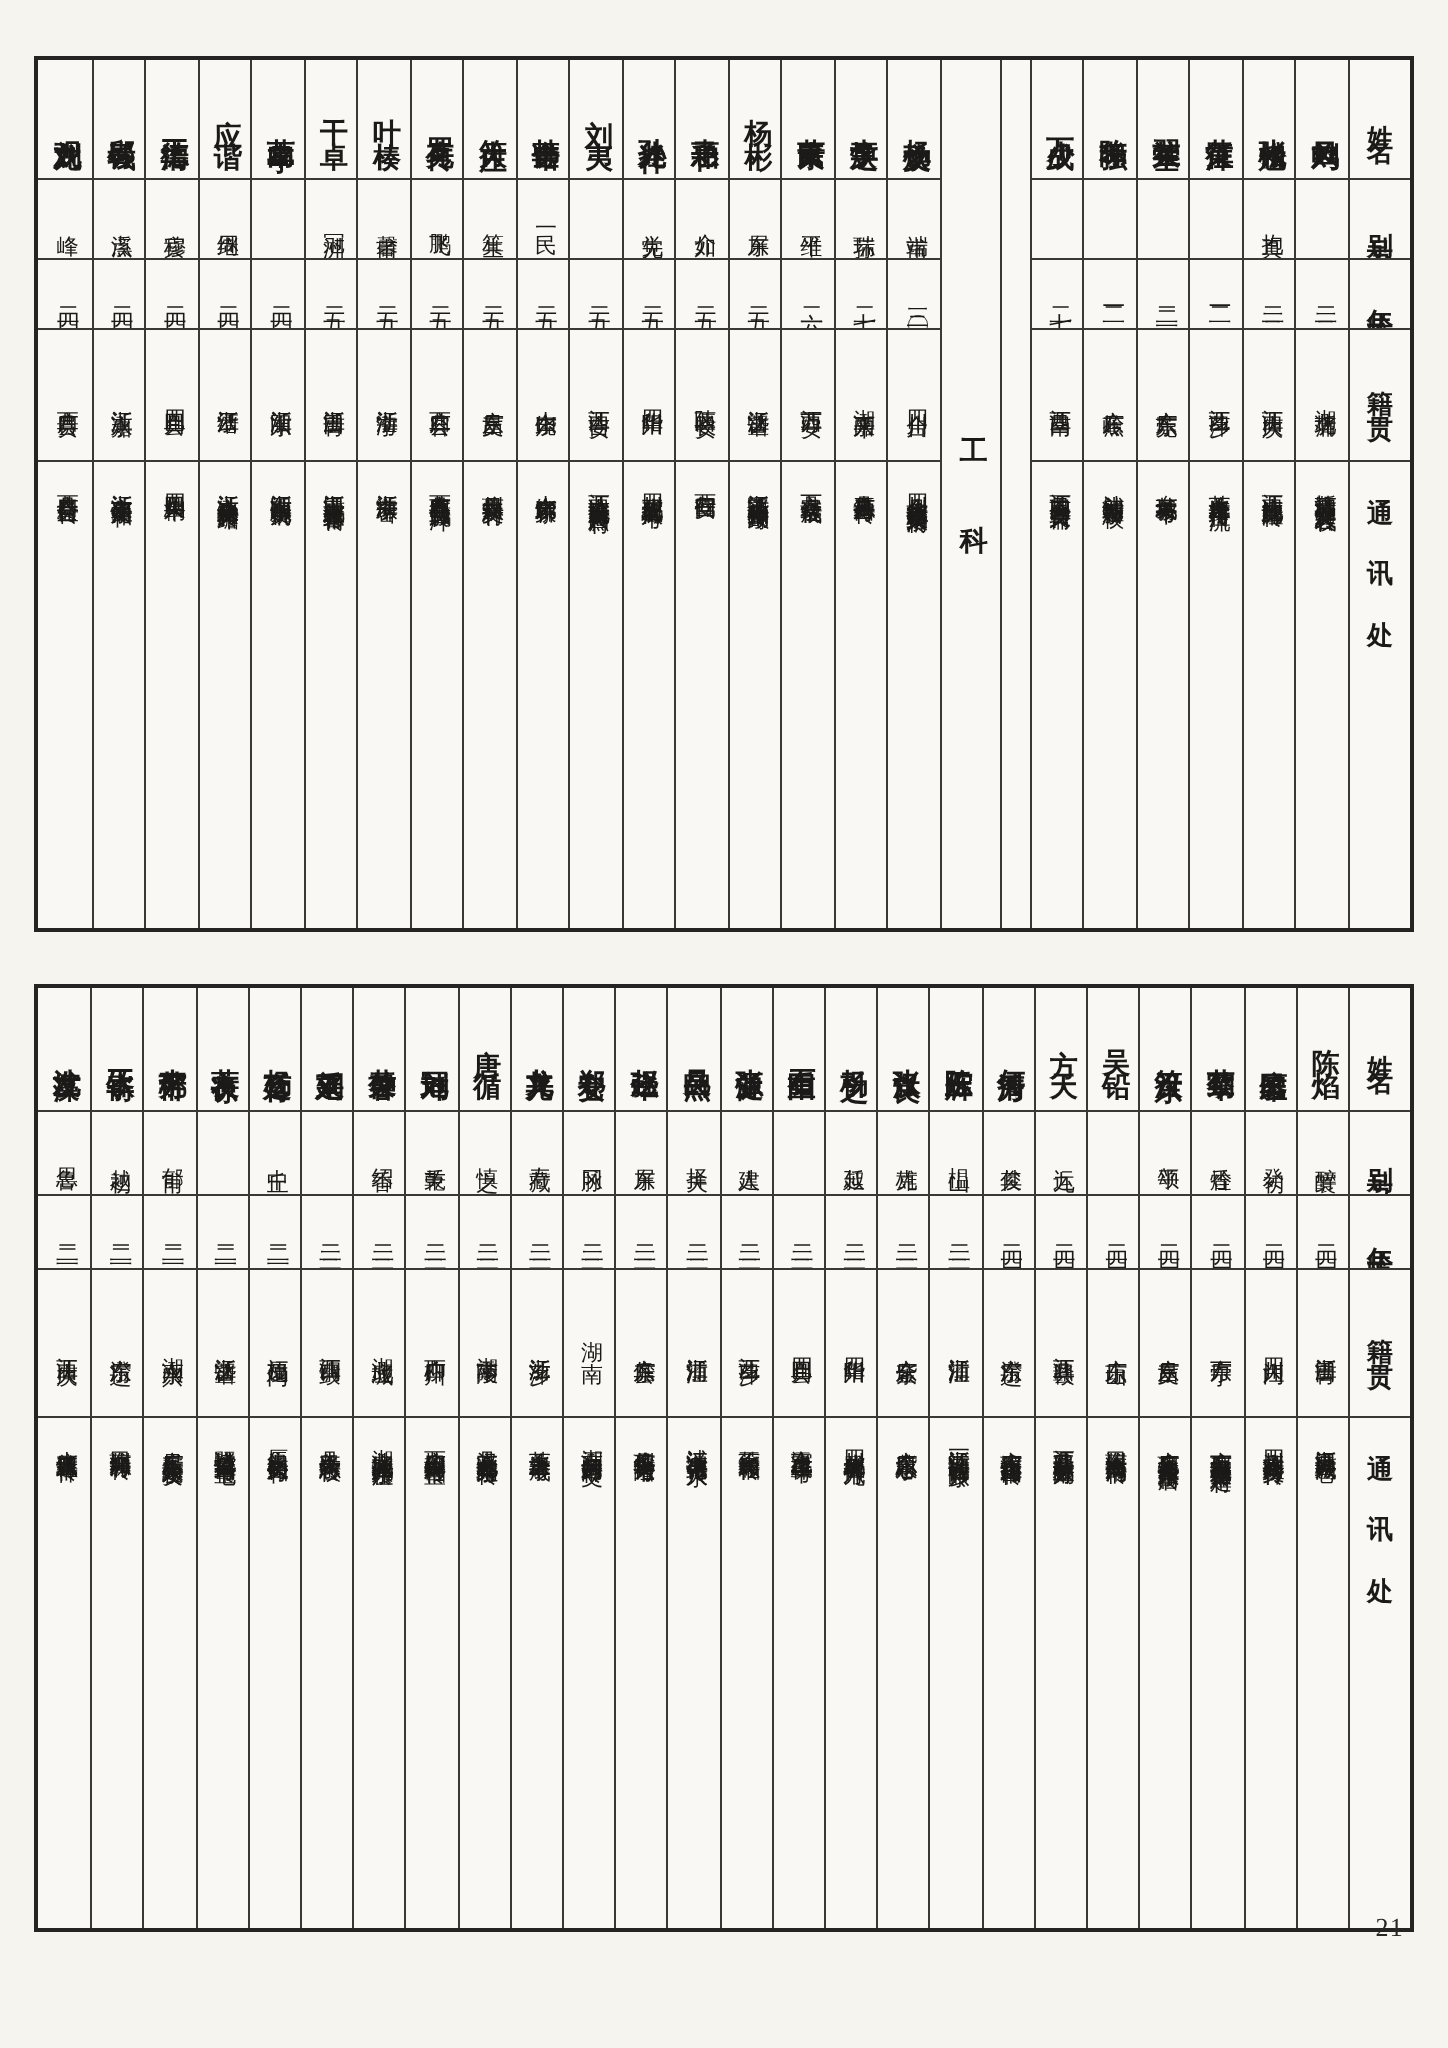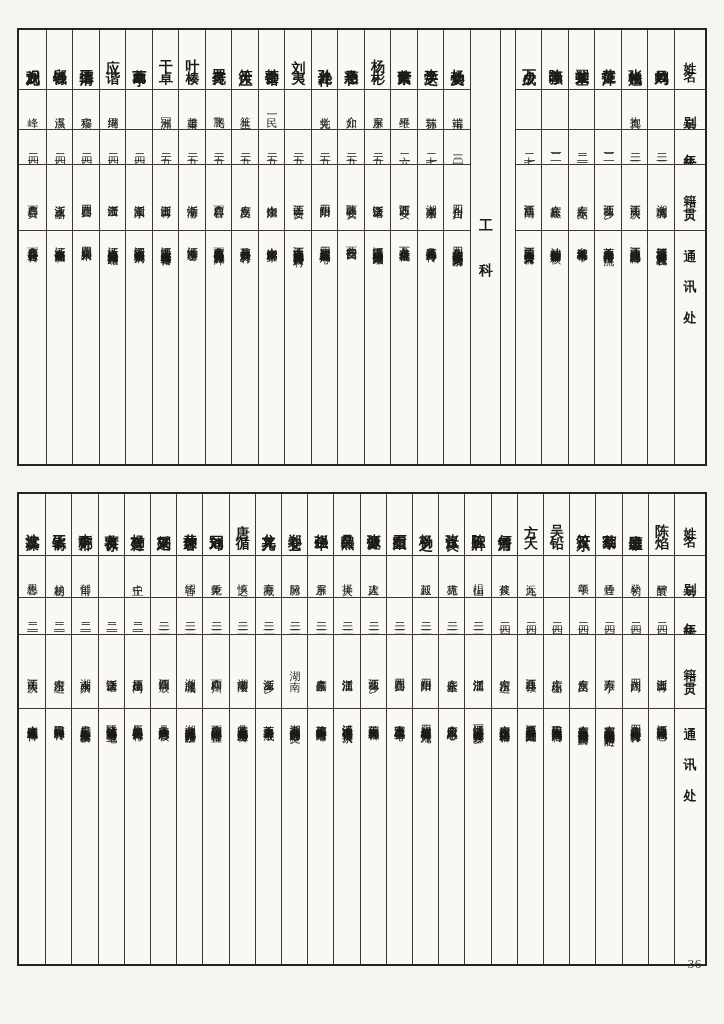--- a/index.html
+++ b/index.html
@@ -933,13 +933,13 @@
         <div class="v t-age">二二</div>
       </div>
       <div class="cell r-native">
         <div class="v t-native">江西大庾</div>
       </div>
       <div class="cell r-addr">
         <div class="v t-addr">大庾新城镇晋丰祥转</div>
       </div>
     </div>
   </div>
-<div id="page-number">36</div>
+<div id="page-number">21</div>
 
 </body></html>

